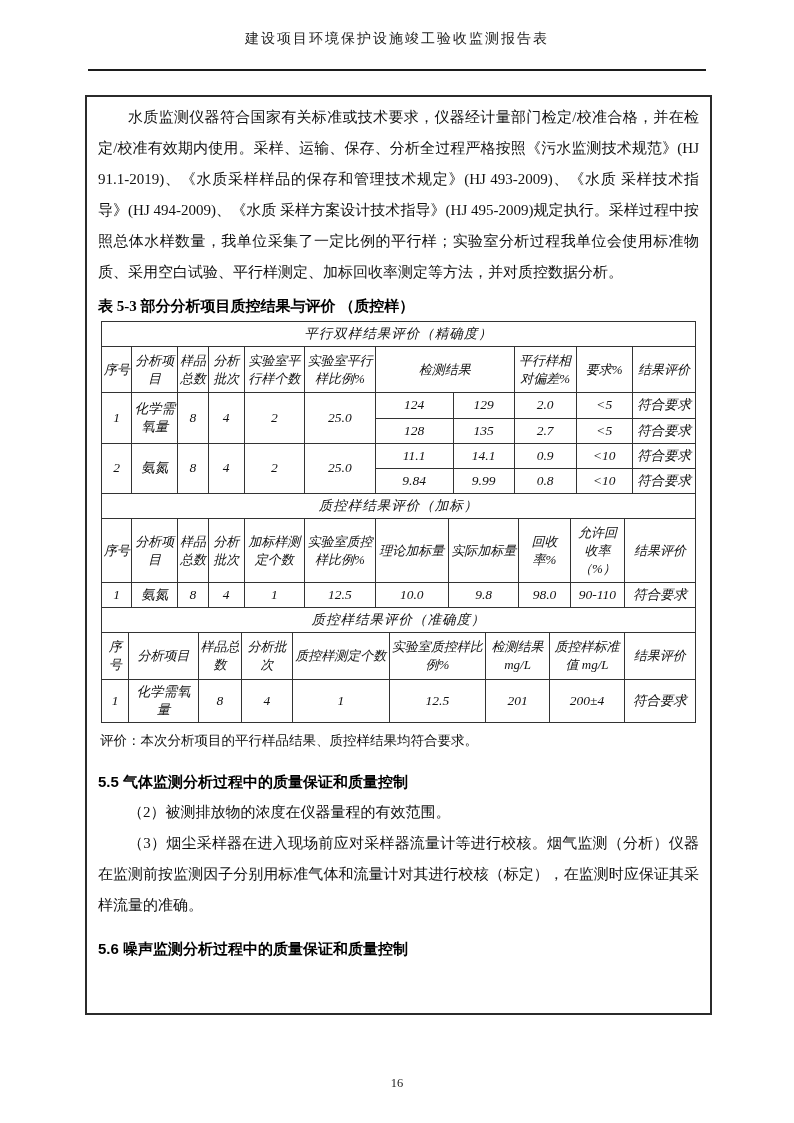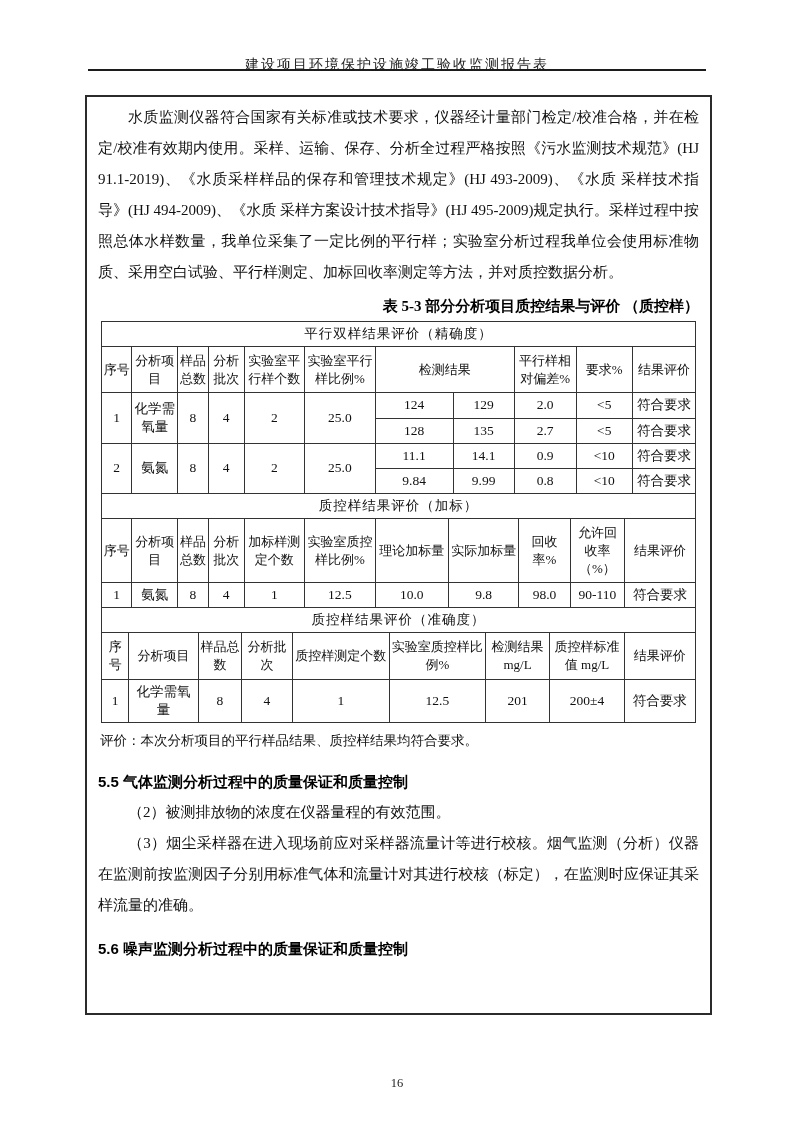--- a/index.html
+++ b/index.html
@@ -5,43 +5,43 @@
   html,body{margin:0;padding:0;background:#ffffff;}
   .sheet{
     position:relative;
     width:794px;height:1123px;
     background:#ffffff;
     font-family:"Liberation Serif","DejaVu Serif",serif;
     color:#1a1a1a;
     overflow:hidden;
   }
   .page-header{
-    position:absolute;top:56px;left:88px;width:618px;
+    position:absolute;top:30px;left:88px;width:618px;
     text-align:center;font-size:14px;letter-spacing:2px;color:#222;
   }
   .header-rule{
     position:absolute;top:69px;left:88px;width:618px;
     border-top:2px solid #1c1c1c;height:0;
   }
   .doc-box{
     position:absolute;top:95px;left:85px;width:627px;height:920px;
     border:2px solid #2b2b2b;box-sizing:border-box;
     padding:5px 11px 12px 11px;overflow:hidden;
   }
   .body-par{
     margin:0;font-size:15px;line-height:31px;text-align:justify;
     text-indent:2em;color:#111;
   }
   .table-title{
-    margin:7px 0 4px 0;text-align:right;font-weight:bold;
+    margin:7px 0 4px 0;text-align:left;font-weight:bold;
     font-size:15px;color:#000;line-height:22px;
   }
   table.qc{
     width:99%;margin:0 auto;border-collapse:collapse;table-layout:fixed;
-    font-size:13px;color:#111;
+    font-size:13px;color:#111;font-style:italic;
   }
   table.qc.joined{margin-top:-1px;}
   table.qc td,table.qc th{
     border:1px solid #333;text-align:center;vertical-align:middle;
     padding:2px 1px;font-weight:normal;line-height:1.35;
     overflow:hidden;
   }
   tr.section-row td{font-size:13.5px;padding:3px 1px;letter-spacing:1px;}
   tr.head-row th{padding:5px 1px;}
   tr.data-row td{padding:3px 1px;font-size:13.5px;}

